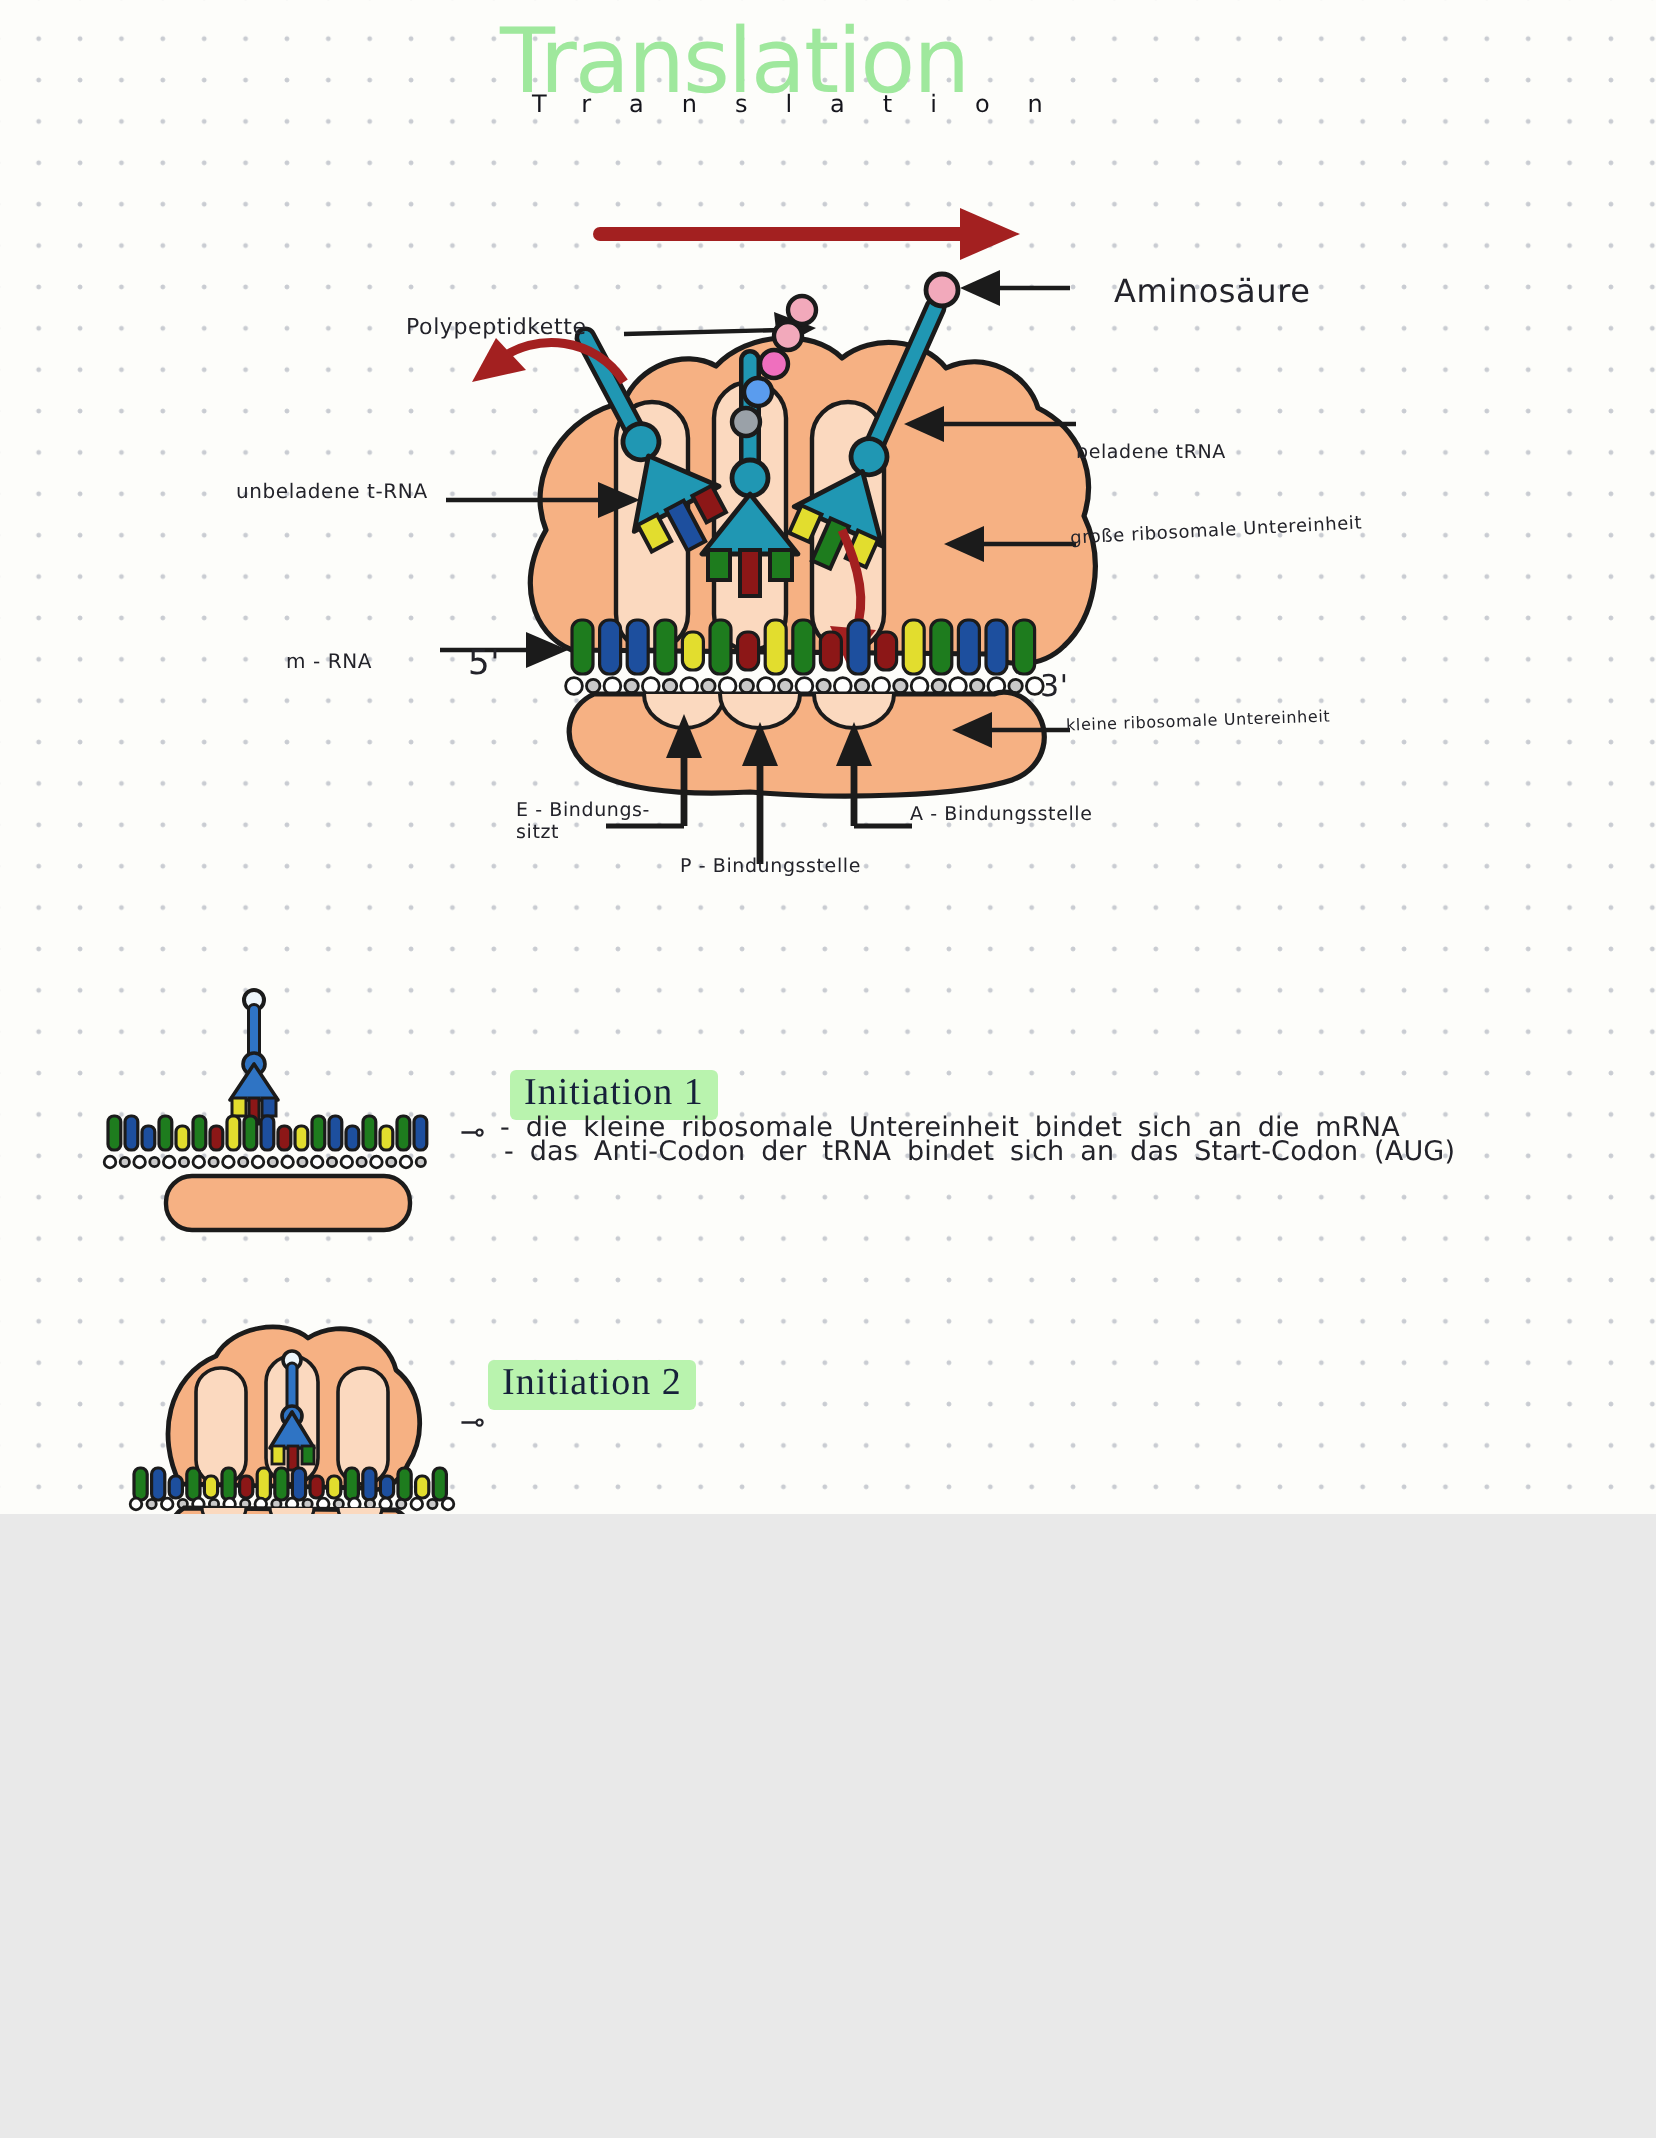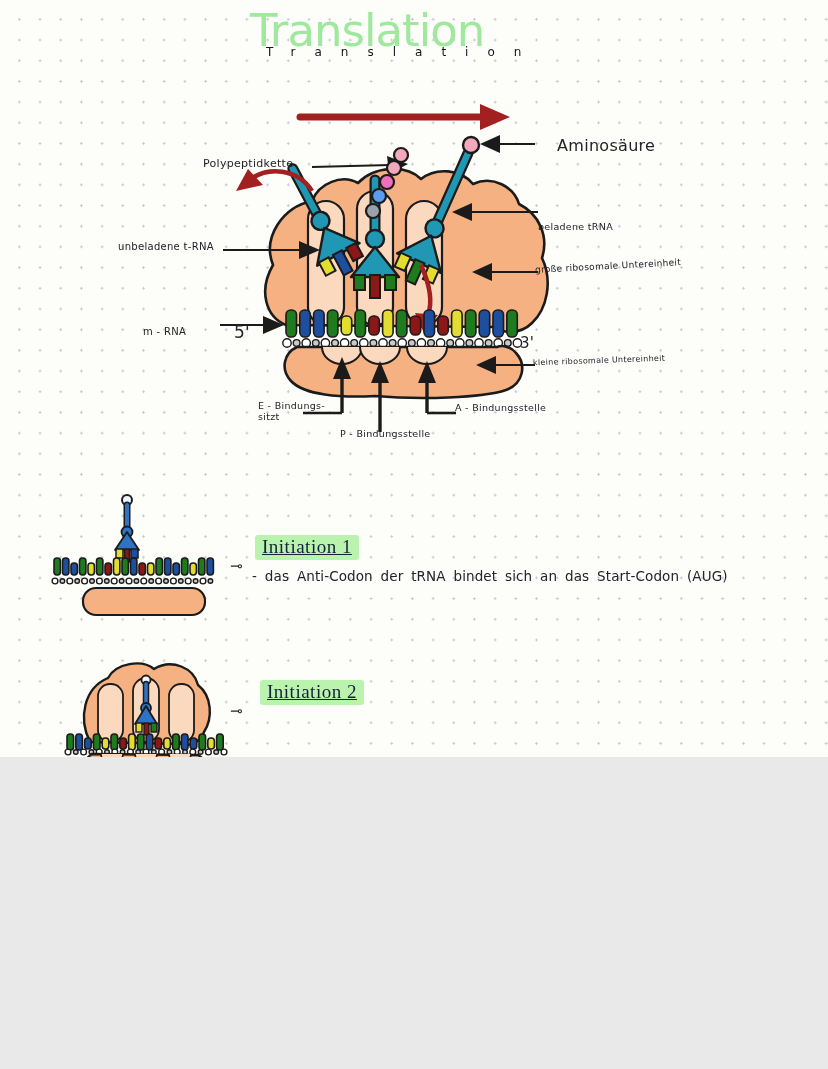--- a/index.html
+++ b/index.html
@@ -18,21 +18,21 @@
     color:var(--green_title,#9fe89d);font-weight:400;white-space:nowrap;
   }
   .title-small{
     left:266px;top:45px;font-size:12px;letter-spacing:19px;
     color:#15151c;white-space:nowrap;
   }
   .lbl{font-size:10px;letter-spacing:.3px;white-space:nowrap;line-height:1.15;}
   .hl{
     background:var(--highlight,#b9f3ae);font-family:"Liberation Serif",serif;
     font-size:19px;color:var(--heading,#16203a);padding:1px 7px 2px;
-    border-radius:3px;letter-spacing:.5px;white-space:nowrap;text-decoration:underline;
+    border-radius:3px;letter-spacing:.5px;white-space:nowrap;
   }
   .bullet{font-size:13.5px;letter-spacing:.1px;word-spacing:3.5px;white-space:nowrap;}
   .marker{font-size:15px;}
   svg line, svg path, svg polygon, svg rect, svg circle{vector-effect:none;}
 </style>
 </head>
 <body>
 
 <div class="page">
 
@@ -255,20 +255,21 @@
         <circle cx="143.2" cy="89" r="2.9" fill="#ffffff" stroke="var(--ink)" stroke-width="1.4"></circle>
         <circle cx="150.6" cy="89" r="2.32" fill="var(--bone)" stroke="var(--ink)" stroke-width="1.4"></circle>
         <circle cx="158.0" cy="89" r="2.9" fill="#ffffff" stroke="var(--ink)" stroke-width="1.4"></circle>
         <circle cx="165.4" cy="89" r="2.32" fill="var(--bone)" stroke="var(--ink)" stroke-width="1.4"></circle>
       </g>
     <rect x="38" y="96" width="122" height="27" rx="13" fill="var(--ribo)" stroke="var(--ink)" stroke-width="2.2"></rect>
   </svg>
 
   <div class="abs hl" style="left:255px;top:535px">Initiation 1</div>
   <div class="abs marker" style="left:230px;top:557px">⊸</div>
+  <div class="abs bullet" style="left:250px;top:556px">- die kleine ribosomale Untereinheit bindet sich an die mRNA</div>
   <div class="abs bullet" style="left:252px;top:568px">- das Anti-Codon der tRNA bindet sich an das Start-Codon (AUG)</div>
 
   <svg class="abs" style="left:60px;top:650px" width="170" height="140" viewBox="0 0 170 140">
     <path d="M30,92 C18,68 24,38 48,28 C56,13 82,9 94,19 C112,8 134,18 138,35 C152,46 153,68 144,82 C140,92 130,97 122,94 Z" fill="var(--ribo)" stroke="var(--ink)" stroke-width="2.4" stroke-linejoin="round"></path>
     <g>
       <rect x="38" y="34" width="25" height="58" rx="12" fill="var(--ribo2)" stroke="var(--ink)" stroke-width="1.8"></rect>
       <rect x="73" y="28" width="26" height="64" rx="13" fill="var(--ribo2)" stroke="var(--ink)" stroke-width="1.8"></rect>
       <rect x="109" y="34" width="25" height="58" rx="12" fill="var(--ribo2)" stroke="var(--ink)" stroke-width="1.8"></rect>
     </g>
     <g transform="translate(86,58)">
@@ -325,16 +326,16 @@
         <circle cx="164.0" cy="102" r="2.9" fill="#ffffff" stroke="var(--ink)" stroke-width="1.4"></circle>
       </g>
     <path d="M32,104 C22,110 24,123 36,128 C62,135 118,135 136,127 C148,121 147,110 138,105 Z" fill="var(--ribo)" stroke="var(--ink)" stroke-width="2.4"></path>
     <g>
       <path d="M41,104 A11,9 0 0 0 63,104" fill="var(--ribo2)" stroke="var(--ink)" stroke-width="1.6"></path>
       <path d="M75,104 A11,9 0 0 0 97,104" fill="var(--ribo2)" stroke="var(--ink)" stroke-width="1.6"></path>
       <path d="M109,104 A11,9 0 0 0 131,104" fill="var(--ribo2)" stroke="var(--ink)" stroke-width="1.6"></path>
     </g>
   </svg>
 
-  <div class="abs hl" style="left:260px;top:680px">Initiation 2</div>
+  <div class="abs hl" style="left:244px;top:680px">Initiation 2</div>
   <div class="abs marker" style="left:230px;top:702px">⊸</div>
 
 </div>
 
 </body></html>

